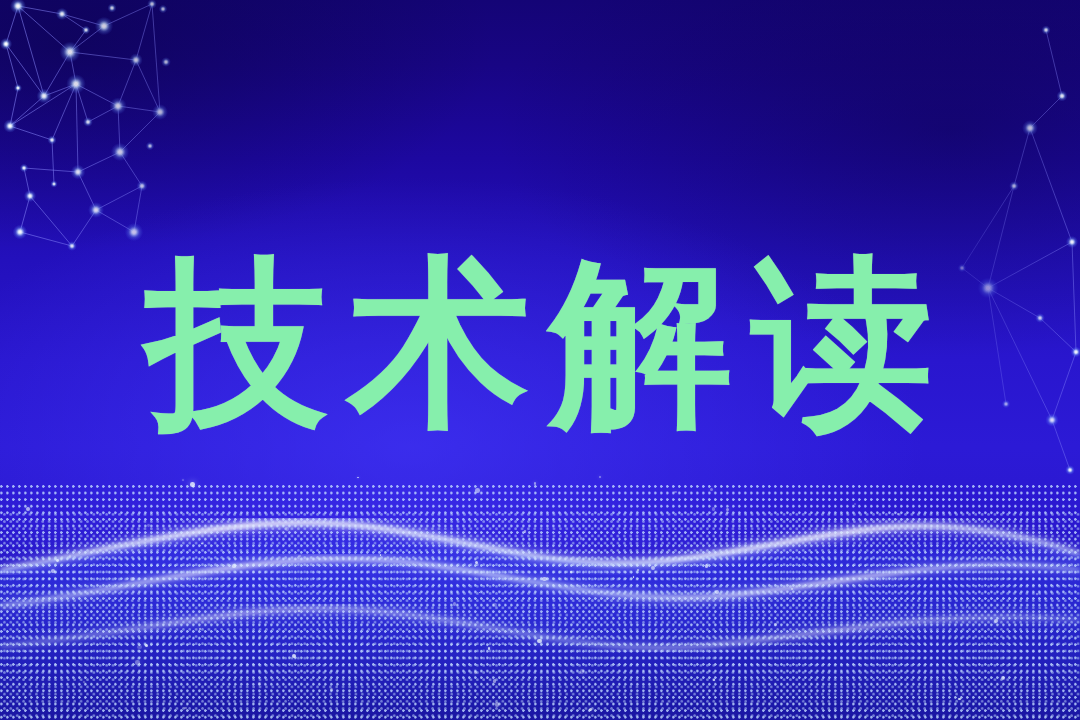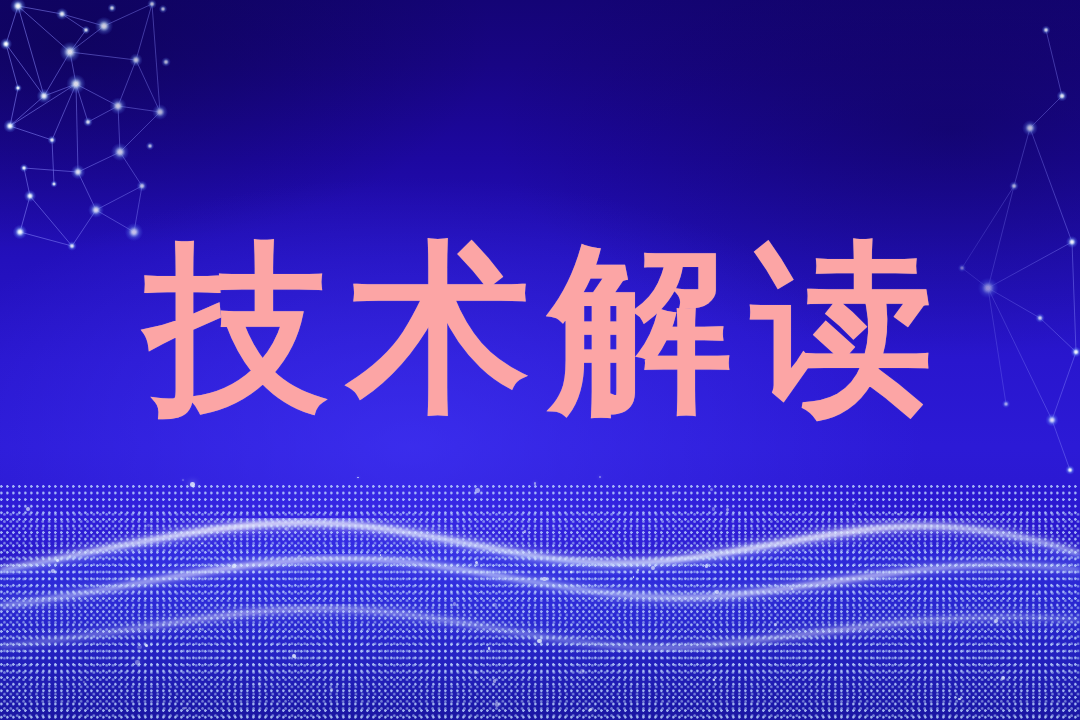--- a/index.html
+++ b/index.html
@@ -67,28 +67,28 @@
   
   .title-wrap{
     position:absolute;
     left:0;right:0;
     top:252px;
     text-align:center;
     pointer-events:none;
   }
   .title{
     display:inline-block;
-    color:#fca5a5;
+    color:#86efac;
     font-size:182px;
     line-height:1;
     font-weight:700;
     letter-spacing:20px;
     text-indent:20px;
     white-space:nowrap;
-    font-family:Liberation Mono, monospace;
+    font-family:Liberation Sans, sans-serif;
     text-shadow:0 0 1px rgba(255,255,255,.4);
   }
 </style>
 </head>
 <body>
 
 <div id="stage">
 
   <div class="bg-gradient"></div>
   <div class="bg-sheen"></div>

